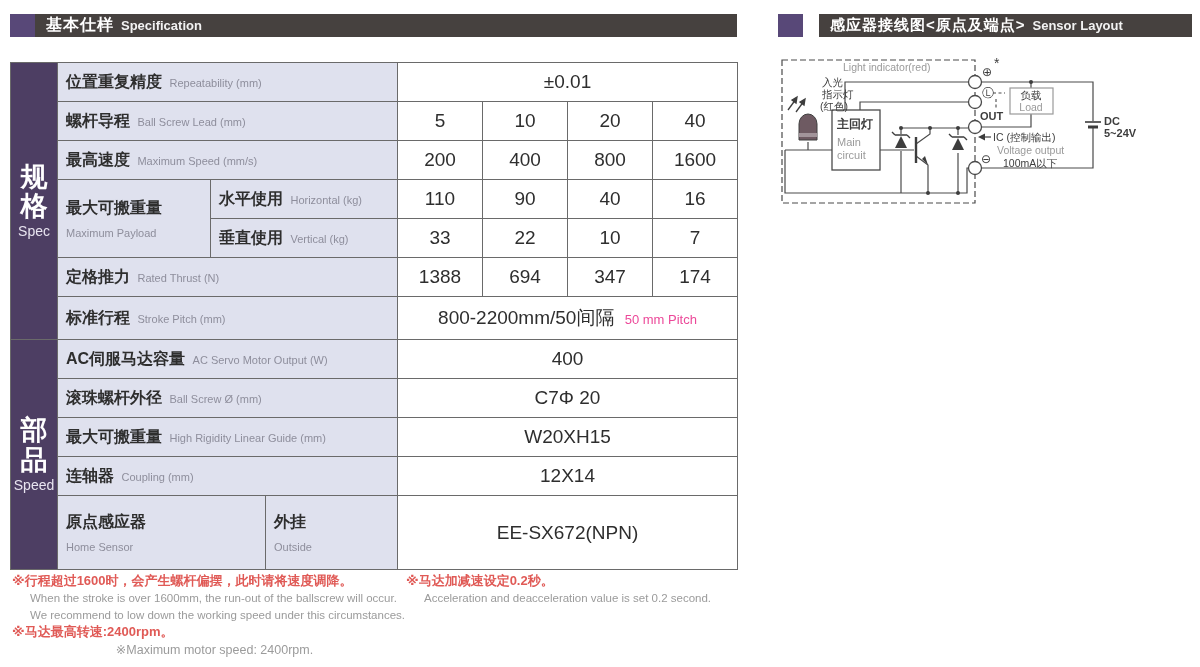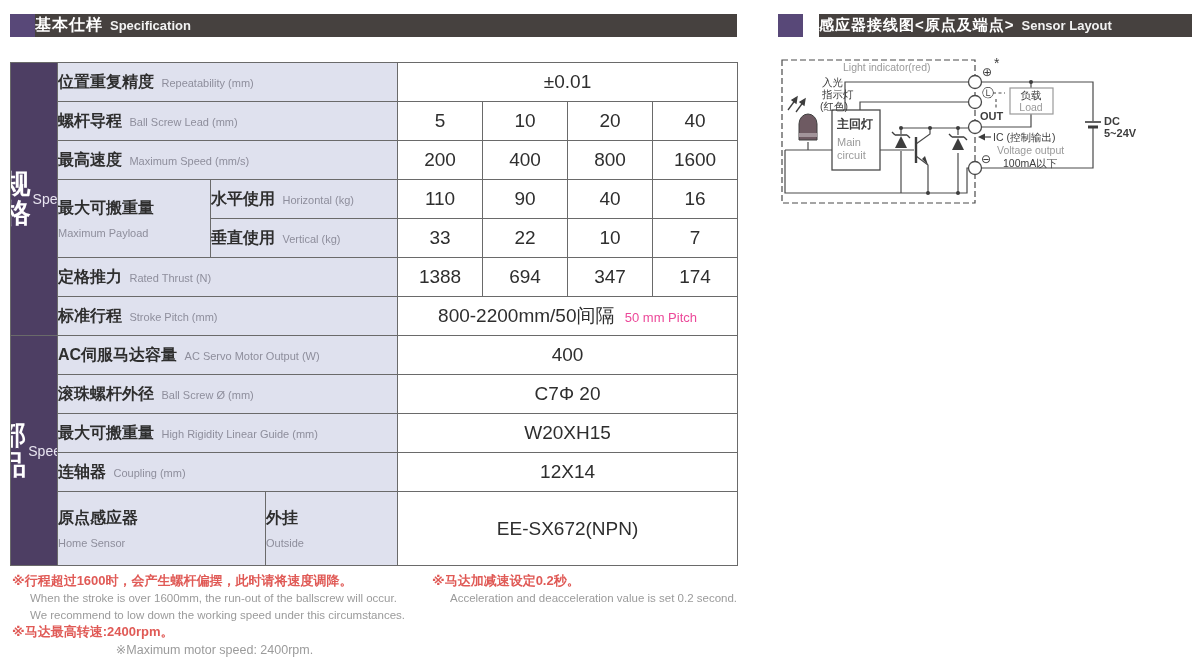--- a/index.html
+++ b/index.html
@@ -2,44 +2,44 @@
 <html><head>
 <meta charset="utf-8">
 <style>
   html,body{margin:0;padding:0;background:#ffffff;}
   body{font-family:"Liberation Sans","DejaVu Sans",sans-serif;color:#2e2e2e;}
   .page{position:relative;width:1200px;height:667px;background:#fff;overflow:hidden;}
 
   
   .secbar{position:absolute;display:flex;height:23px;}
   .secbar .sq{width:25px;height:23px;background:#584878;}
-  .secbar .bar{flex:1;background:#46413f;color:#fff;display:flex;align-items:center;padding-left:0;}
+  .secbar .bar{flex:1;background:#46413f;color:#fff;display:flex;align-items:center;padding-left:11px;}
   .secbar .cn{font-size:16px;font-weight:bold;letter-spacing:1px;}
   .secbar .en{font-size:13px;font-weight:bold;margin-left:7px;color:#f2f2f2;}
 
   
   table.spec{position:absolute;left:10px;top:62px;border-collapse:collapse;table-layout:fixed;width:727px;}
-  table.spec td{border:1px solid #6a6a6a;padding:0;vertical-align:middle;overflow:hidden;}
+  table.spec td{border:1px solid #6a6a6a;padding:8px;vertical-align:middle;overflow:hidden;}
   td.side{background:#4d3e63;text-align:center;}
-  .side-wrap{display:flex;flex-direction:row;align-items:center;justify-content:center;gap:2px;}
+  .side-wrap{display:flex;flex-direction:column;align-items:center;justify-content:center;gap:2px;}
   .side-cn{color:#fff;font-size:27px;font-weight:bold;width:30px;word-break:break-all;line-height:1.08;text-align:center;}
   .side-en{color:#e8e4f0;font-size:14px;}
   td.lbl{background:#dfe1ee;padding-left:9px;}
   td.lbl .cn{font-size:16px;font-weight:600;color:#2e2e2e;}
   td.lbl .en{font-size:11px;color:#8e8e9c;margin-left:3px;}
   td.lbl .en-block{display:block;font-size:11px;color:#8e8e9c;margin-top:8px;}
   td.val{background:#fff;text-align:center;font-size:19px;color:#2e2e2e;}
   td.val .sub-en{font-size:13px;color:#ec4899;margin-left:5px;}
   tr.r{height:39px;}
   tr.r-big{height:74px;}
 
   
   .notes{position:absolute;top:572px;font-size:12px;line-height:1.42;}
   .notes-left{left:12px;width:405px;}
-  .notes-right{left:432px;width:320px;}
+  .notes-right{left:406px;width:320px;}
   .note-red{color:#e05a56;font-weight:bold;font-size:13px;}
   .note-gray{color:#9b9b9b;font-size:11.5px;}
   .indent{padding-left:18px;}
 
   
   .diagram{position:absolute;left:775px;top:50px;}
   .dk{fill:#3d3d3d;}
   .gy{fill:#9a9a9a;}
 </style>
 </head>

